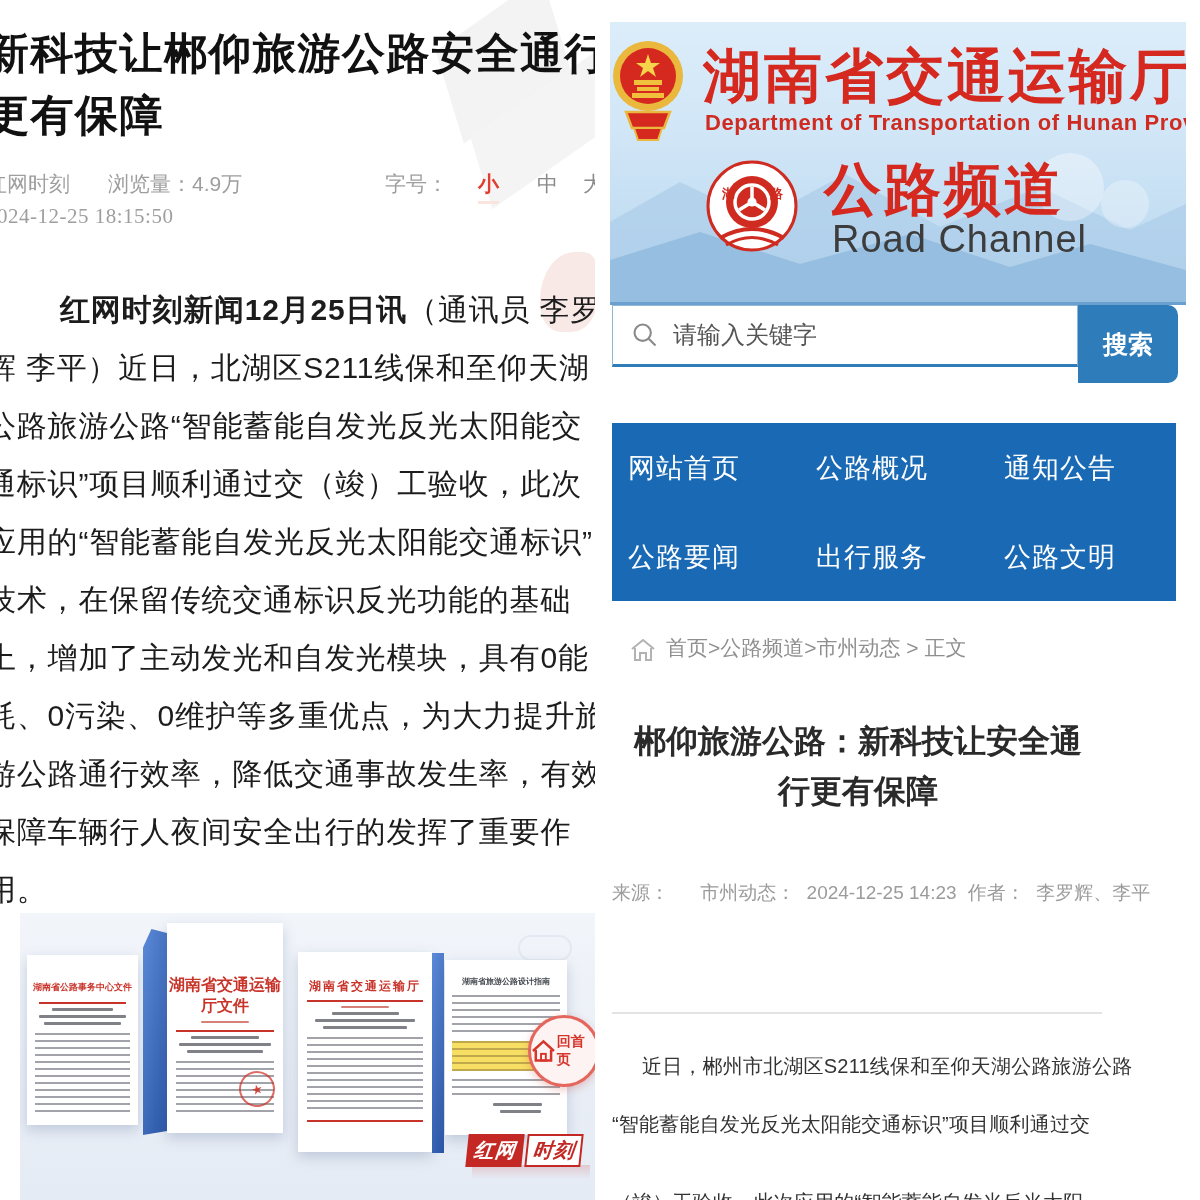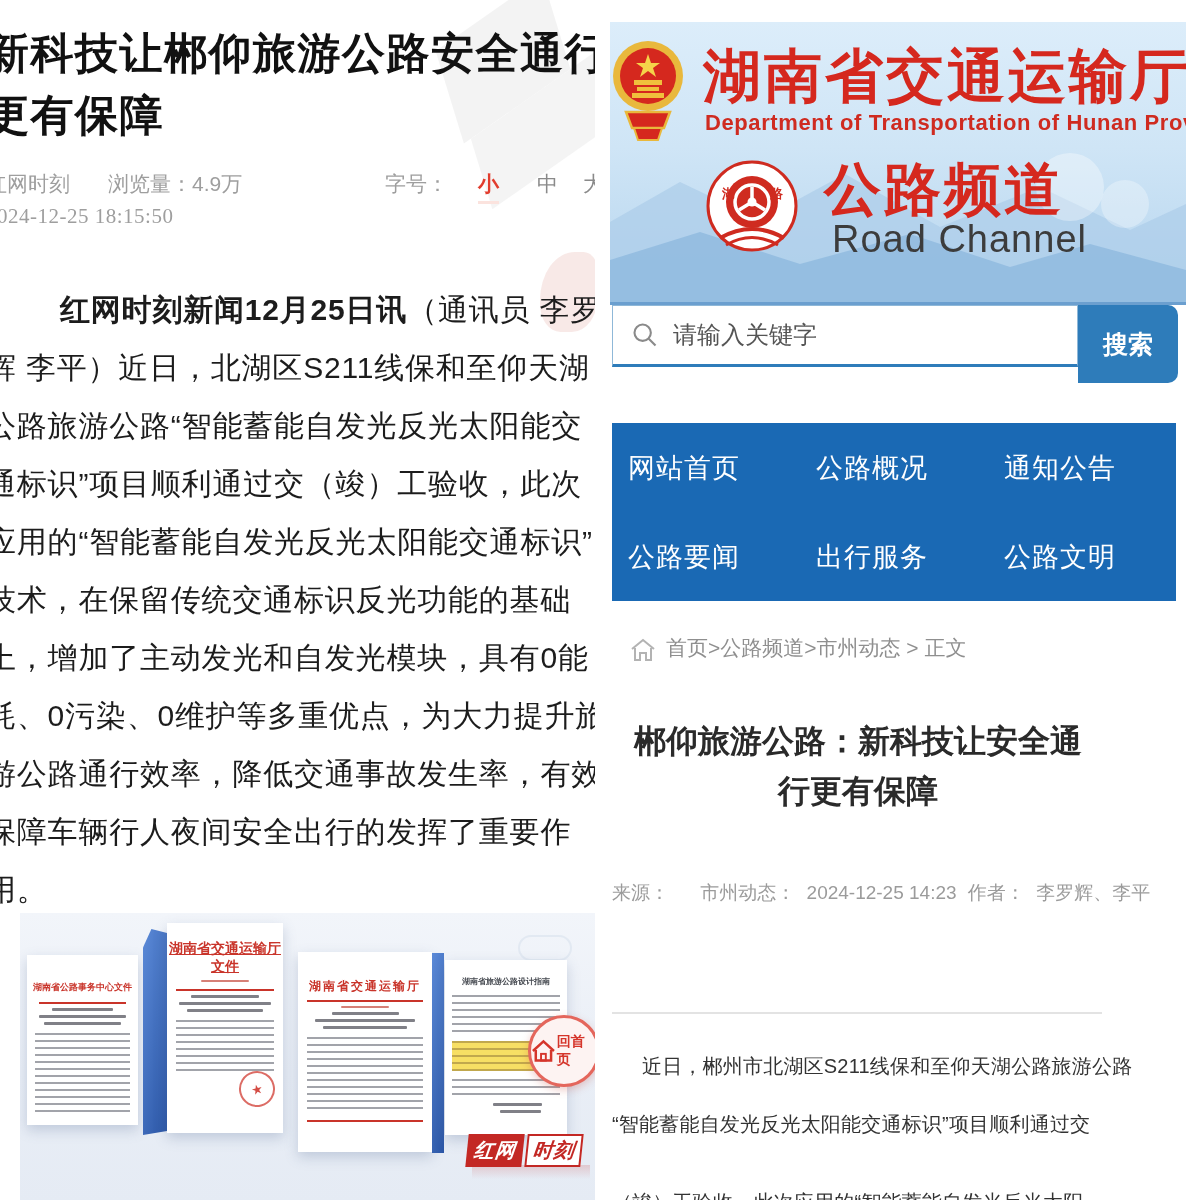--- a/index.html
+++ b/index.html
@@ -47,21 +47,21 @@
   .txt { margin:8px auto 0;
          background-image:repeating-linear-gradient(to bottom,
             rgba(85,88,100,.55) 0px, rgba(85,88,100,.55) 2px,
             transparent 2px, transparent 7px); }
   #doc1 { left:7px; top:42px; width:111px; height:170px; }
   #doc1 .doc-title { font-size:9px; padding-top:26px; letter-spacing:0; }
   #doc2-spine { left:123px; top:16px; width:24px; height:206px;
       background:linear-gradient(100deg,#5b8ad8,#2a55a5);
       clip-path:polygon(35% 0,100% 2%,100% 98%,0 100%,0 9%); }
   #doc2 { left:147px; top:10px; width:116px; height:210px; }
-  #doc2 .doc-title { font-size:14px; padding-top:17px;text-decoration:underline; }
+  #doc2 .doc-title { font-size:16px; padding-top:52px; }
   #doc3-spine { left:412px; top:40px; width:12px; height:200px;
       background:linear-gradient(100deg,#5b8ad8,#2a55a5); }
   #doc3 { left:278px; top:39px; width:134px; height:200px; }
   #doc3 .doc-title { font-size:12px; padding-top:26px; letter-spacing:2px; }
   #doc4 { left:425px; top:47px; width:122px; height:175px; }
   #doc4 .doc-title { color:#44484f; font-size:8px; padding-top:16px; }
   .hl { width:88%; height:30px; margin:4px auto 0; background:#f6da4a; opacity:.85;
         background-image:repeating-linear-gradient(to bottom,
           rgba(120,90,20,.5) 0, rgba(120,90,20,.5) 2px, transparent 2px, transparent 7px); }
   .seal { position:absolute; right:8px; bottom:26px; width:36px; height:36px;

